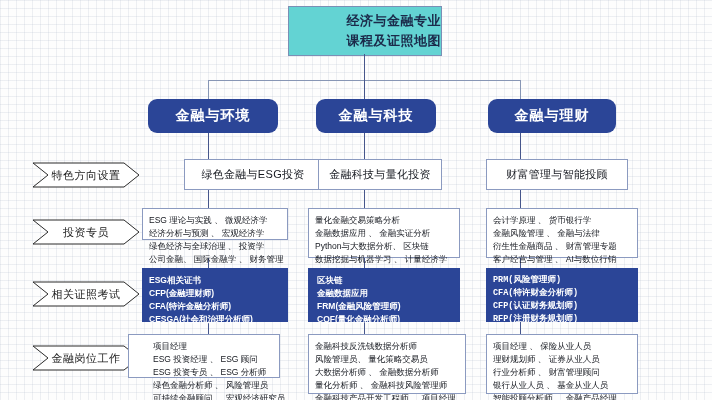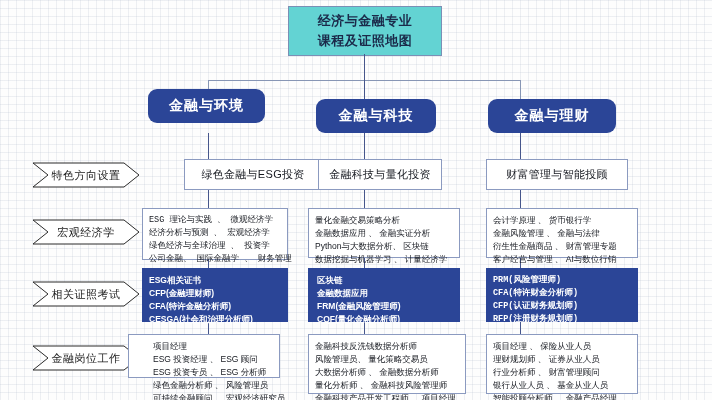--- a/index.html
+++ b/index.html
@@ -30,21 +30,21 @@
     width: 152px;
     height: 48px;
     background: #63d3d3;
     border: 1px solid #7b8fb5;
     color: #1b2a4a;
     font-size: 13px;
     font-weight: bold;
     line-height: 1.55;
     display: flex;
     flex-direction: column;
-    align-items: center;
+    align-items: flex-end;
     justify-content: center;
     text-align: center;
     letter-spacing: 0.5px;
   }
 
   
   .conn {
     position: absolute;
     background: #8796b5;
   }
@@ -159,58 +159,58 @@
     <svg width="108" height="26" viewBox="0 0 108 26">
       <path d="M1 1 L92 1 L107 13 L92 25 L1 25 L16 13 Z" fill="#ffffff" stroke="#2b2b2b" stroke-width="1"></path>
     </svg>
     <span class="rl-text">特色方向设置</span>
   </div>
 
   <div class="row-label" style="top:219px;">
     <svg width="108" height="26" viewBox="0 0 108 26">
       <path d="M1 1 L92 1 L107 13 L92 25 L1 25 L16 13 Z" fill="#ffffff" stroke="#2b2b2b" stroke-width="1"></path>
     </svg>
-    <span class="rl-text">宏观经济学</span>
+    <span class="rl-text">投资专员</span>
   </div>
 
   <div class="row-label" style="top:281px;">
     <svg width="108" height="26" viewBox="0 0 108 26">
       <path d="M1 1 L92 1 L107 13 L92 25 L1 25 L16 13 Z" fill="#ffffff" stroke="#2b2b2b" stroke-width="1"></path>
     </svg>
     <span class="rl-text">相关证照考试</span>
   </div>
 
   <div class="row-label" style="top:345px;">
     <svg width="108" height="26" viewBox="0 0 108 26">
       <path d="M1 1 L92 1 L107 13 L92 25 L1 25 L16 13 Z" fill="#ffffff" stroke="#2b2b2b" stroke-width="1"></path>
     </svg>
     <span class="rl-text">金融岗位工作</span>
   </div>
 
-  <div class="col-head" style="left:148px; top:89px; width:117px;">
+  <div class="col-head" style="left:148px; top:99px; width:130px;">
     <span>金融与环境</span>
   </div>
   <div class="col-head" style="left:316px; top:99px; width:120px;">
     <span>金融与科技</span>
   </div>
   <div class="col-head" style="left:488px; top:99px; width:128px;">
     <span>金融与理财</span>
   </div>
 
   <div class="wbox centered" style="left:144px; top:159px; width:138px; height:31px;margin-left:40px;">
     <span>绿色金融与ESG投资</span>
   </div>
   <div class="wbox centered" style="left:318px; top:159px; width:124px; height:31px;">
     <span>金融科技与量化投资</span>
   </div>
   <div class="wbox centered" style="left:486px; top:159px; width:142px; height:31px;">
     <span>财富管理与智能投顾</span>
   </div>
 
-  <div class="wbox listbox" style="left:142px; top:208px; width:146px; height:52px;font-family:Liberation Mono, monospace;">
+  <div class="wbox listbox" style="left:142px; top:208px; width:146px; height:32px;">
     <div class="line">ESG 理论与实践 、 微观经济学</div>
     <div class="line">经济分析与预测 、 宏观经济学</div>
     <div class="line">绿色经济与全球治理 、 投资学</div>
     <div class="line">公司金融、 国际金融学 、 财务管理</div>
   </div>
   <div class="wbox listbox" style="left:308px; top:208px; width:152px; height:50px;">
     <div class="line">量化金融交易策略分析</div>
     <div class="line">金融数据应用 、 金融实证分析</div>
     <div class="line">Python与大数据分析、 区块链</div>
     <div class="line">数据挖掘与机器学习 、 计量经济学</div>

